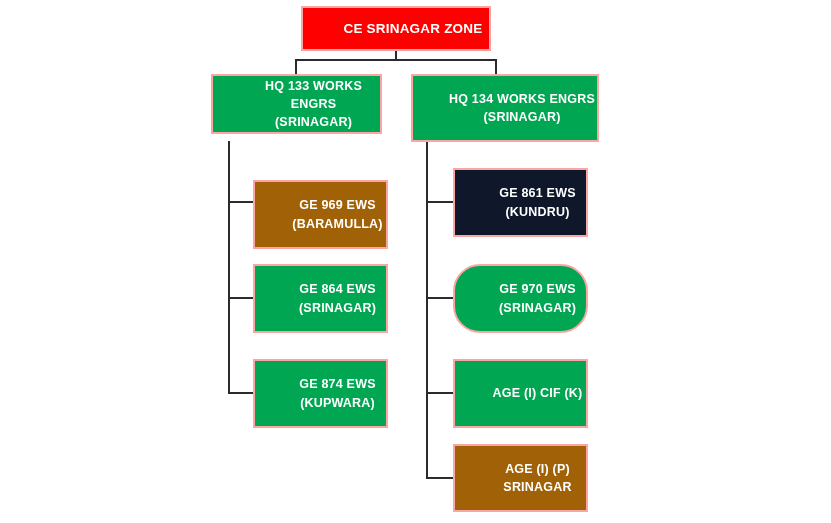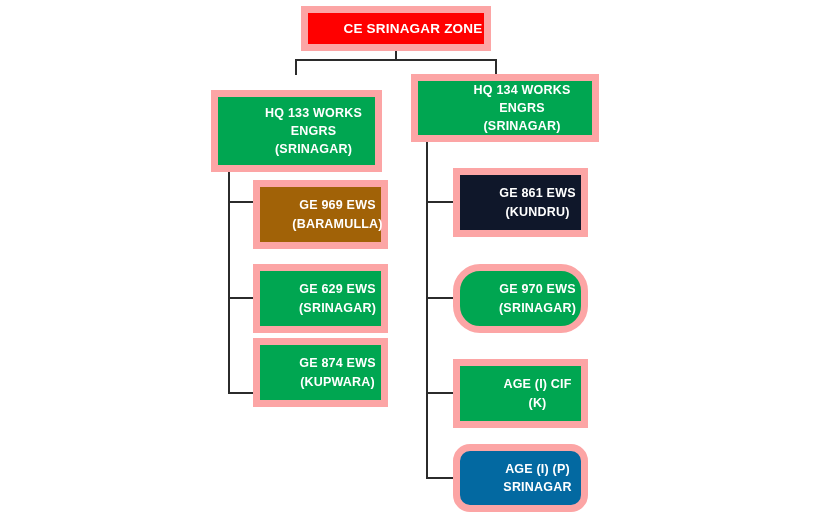--- a/index.html
+++ b/index.html
@@ -7,21 +7,21 @@
   .canvas {
     position: relative;
     width: 831px;
     height: 523px;
     background: #ffffff;
     font-family: "Liberation Sans", sans-serif;
     overflow: hidden;
   }
   .node {
     position: absolute;
-    border: 7px solid #fca5a5;
+    border: 2px solid #fca5a5;
     display: flex;
     align-items: center;
     justify-content: center;
     text-align: center;
     padding-left: 34px;
   }
   .node .label {
     color: #ffffff;
     font-weight: 700;
     font-size: 12.5px;
@@ -55,51 +55,51 @@
   <div class="con" style="left: 426px; top: 141px; width: 2px; height: 338px; background-color: rgb(43, 43, 43);"></div>
   <div class="con" style="left: 426px; top: 201px; width: 28px; height: 2px; background-color: rgb(43, 43, 43);"></div>
   <div class="con" style="left: 426px; top: 297px; width: 28px; height: 2px; background-color: rgb(43, 43, 43);"></div>
   <div class="con" style="left: 426px; top: 392px; width: 28px; height: 2px; background-color: rgb(43, 43, 43);"></div>
   <div class="con" style="left: 426px; top: 477px; width: 28px; height: 2px; background-color: rgb(43, 43, 43);"></div>
 
   <div class="node root" style="left: 301px; top: 6px; width: 190px; height: 45px; background-color: rgb(255, 0, 0);">
     <span class="label">CE SRINAGAR ZONE</span>
   </div>
 
-  <div class="node" style="left: 211px; top: 74px; width: 171px; height: 82px; background-color: rgb(0, 166, 81); margin-top: 16px;">
+  <div class="node" style="left: 211px; top: 74px; width: 171px; height: 60px; background-color: rgb(0, 166, 81);">
     <span class="label">HQ 133 WORKS ENGRS
 (SRINAGAR)</span>
   </div>
   <div class="node" style="left: 411px; top: 74px; width: 188px; height: 68px; background-color: rgb(0, 166, 81);">
     <span class="label">HQ 134 WORKS ENGRS
 (SRINAGAR)</span>
   </div>
 
   <div class="node" style="left: 253px; top: 180px; width: 135px; height: 69px; background-color: #a16207;">
     <span class="label">GE 969 EWS
 (BARAMULLA)</span>
   </div>
   <div class="node" style="left: 253px; top: 264px; width: 135px; height: 69px; background-color: rgb(0, 166, 81);">
-    <span class="label">GE 629 EWS
+    <span class="label">GE 864 EWS
 (SRINAGAR)</span>
   </div>
-  <div class="node" style="left: 253px; top: 338px; width: 135px; height: 69px; background-color: rgb(0, 166, 81);">
+  <div class="node" style="left: 253px; top: 359px; width: 135px; height: 69px; background-color: rgb(0, 166, 81);">
     <span class="label">GE 874 EWS
 (KUPWARA)</span>
   </div>
 
   <div class="node" style="left: 453px; top: 168px; width: 135px; height: 69px; background-color: #0f172a;">
     <span class="label">GE 861 EWS
 (KUNDRU)</span>
   </div>
   <div class="node" style="left: 453px; top: 264px; width: 135px; height: 69px; background-color: rgb(0, 166, 81); border-radius: 27px;">
     <span class="label">GE 970 EWS
 (SRINAGAR)</span>
   </div>
   <div class="node" style="left: 453px; top: 359px; width: 135px; height: 69px; background-color: rgb(0, 166, 81);">
     <span class="label">AGE (I) CIF (K)</span>
   </div>
-  <div class="node" style="left: 453px; top: 444px; width: 135px; height: 68px; background-color: #0369a1; border-radius: 17px;">
+  <div class="node" style="left: 453px; top: 444px; width: 135px; height: 68px; background-color: #a16207;">
     <span class="label">AGE (I) (P)
 SRINAGAR</span>
   </div>
 
 </div>
 
 </body></html>

